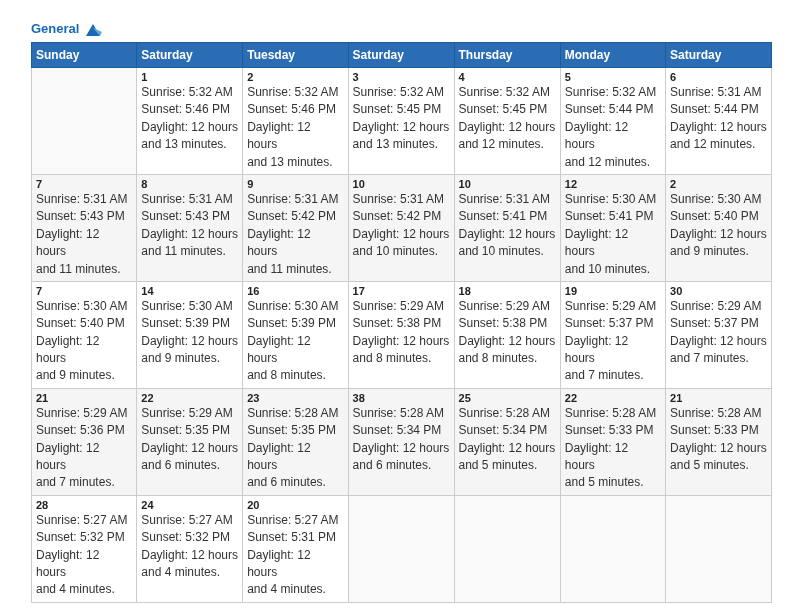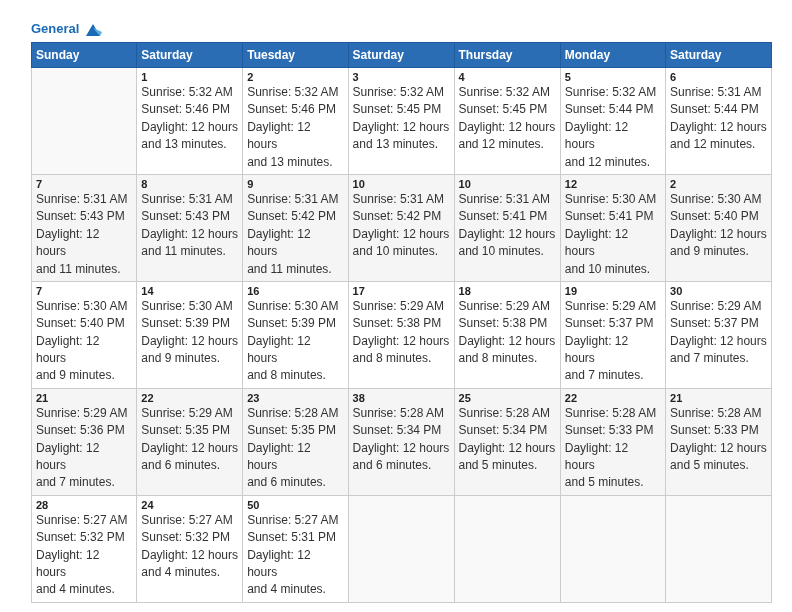--- a/index.html
+++ b/index.html
@@ -335,21 +335,21 @@
 and 4 minutes.</div>
           </td>
           <td>
             <div class="day-num">24</div>
             <div class="day-info" style="white-space: pre-line;">Sunrise: 5:27 AM
 Sunset: 5:32 PM
 Daylight: 12 hours
 and 4 minutes.</div>
           </td>
           <td>
-            <div class="day-num">50</div>
+            <div class="day-num">20</div>
             <div class="day-info" style="white-space: pre-line;">Sunrise: 5:27 AM
 Sunset: 5:31 PM
 Daylight: 12 hours
 and 4 minutes.</div>
           </td>
           <td class="empty-cell"></td>
           <td class="empty-cell"></td>
           <td class="empty-cell"></td>
           <td class="empty-cell"></td>
         </tr>

